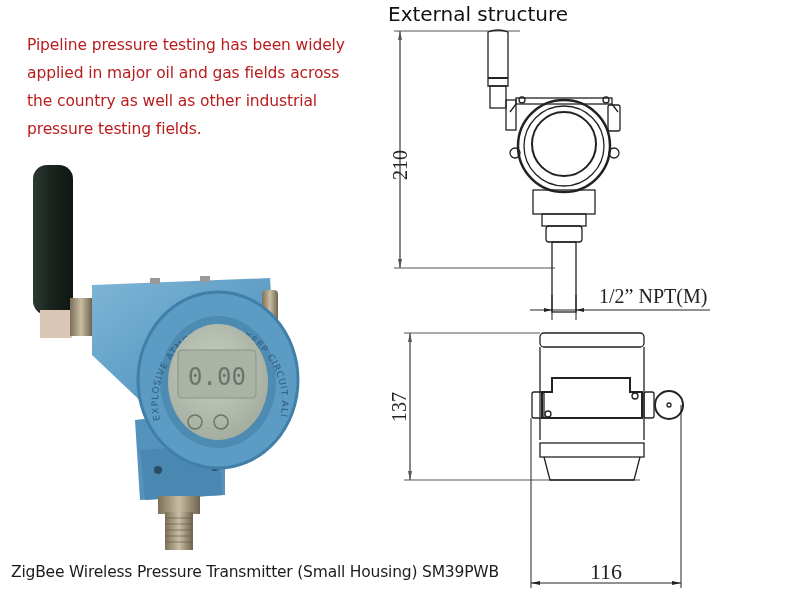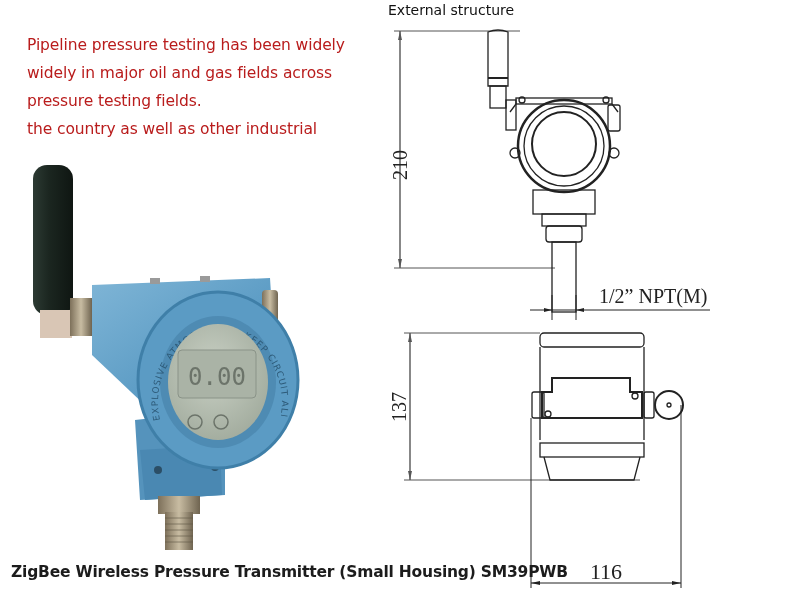--- a/index.html
+++ b/index.html
@@ -1,32 +1,32 @@
 <!DOCTYPE html>
 <html><head>
   <meta charset="utf-8">
   <style>
     html, body { margin: 0; padding: 0; background: #ffffff; }
     body { width: 800px; height: 600px; position: relative; overflow: hidden; font-family: "DejaVu Sans", sans-serif; color: #1a1a1a; }
     .intro { position: absolute; left: 27px; top: 31px; width: 340px; font-size: 15.5px; line-height: 28px; letter-spacing: -0.1px; color: #b91c1c; }
     .intro span { display: block; white-space: nowrap; }
-    .ext-title { position: absolute; left: 388px; top: 2px; font-size: 14px; color: #111; white-space: nowrap; }
-    .caption { position: absolute; left: 11px; top: 563px; font-size: 15.5px; color: #1c1c1c; white-space: nowrap; letter-spacing: -0.2px; font-weight: bold; }
+    .ext-title { position: absolute; left: 388px; top: 2px; font-size: 20px; color: #111; white-space: nowrap; }
+    .caption { position: absolute; left: 11px; top: 563px; font-size: 15.5px; color: #1c1c1c; white-space: nowrap; letter-spacing: -0.2px; }
     .photo { position: absolute; left: 0; top: 150px; width: 320px; height: 400px; }
     .drawing { position: absolute; left: 370px; top: 0; width: 430px; height: 600px; }
     .dim-label { font-family: "Liberation Serif", serif; fill: #222; }
   </style>
 </head>
 <body>
 
 <div class="intro">
   <span>Pipeline pressure testing has been widely</span>
-  <span>widely in major oil and gas fields across</span>
+  <span>applied in major oil and gas fields across</span>
+  <span>the country as well as other industrial</span>
   <span>pressure testing fields.</span>
-  <span>the country as well as other industrial</span>
 </div>
 
 <div class="ext-title">External structure</div>
 
 <svg class="photo" viewBox="0 0 320 400" xmlns="http://www.w3.org/2000/svg">
   <defs>
     <linearGradient id="antennaG" x1="0" x2="1">
       <stop offset="0" stop-color="#2c3a33"></stop>
         <stop offset="0.4" stop-color="#1b2620"></stop>
         <stop offset="1" stop-color="#0f1612"></stop>

